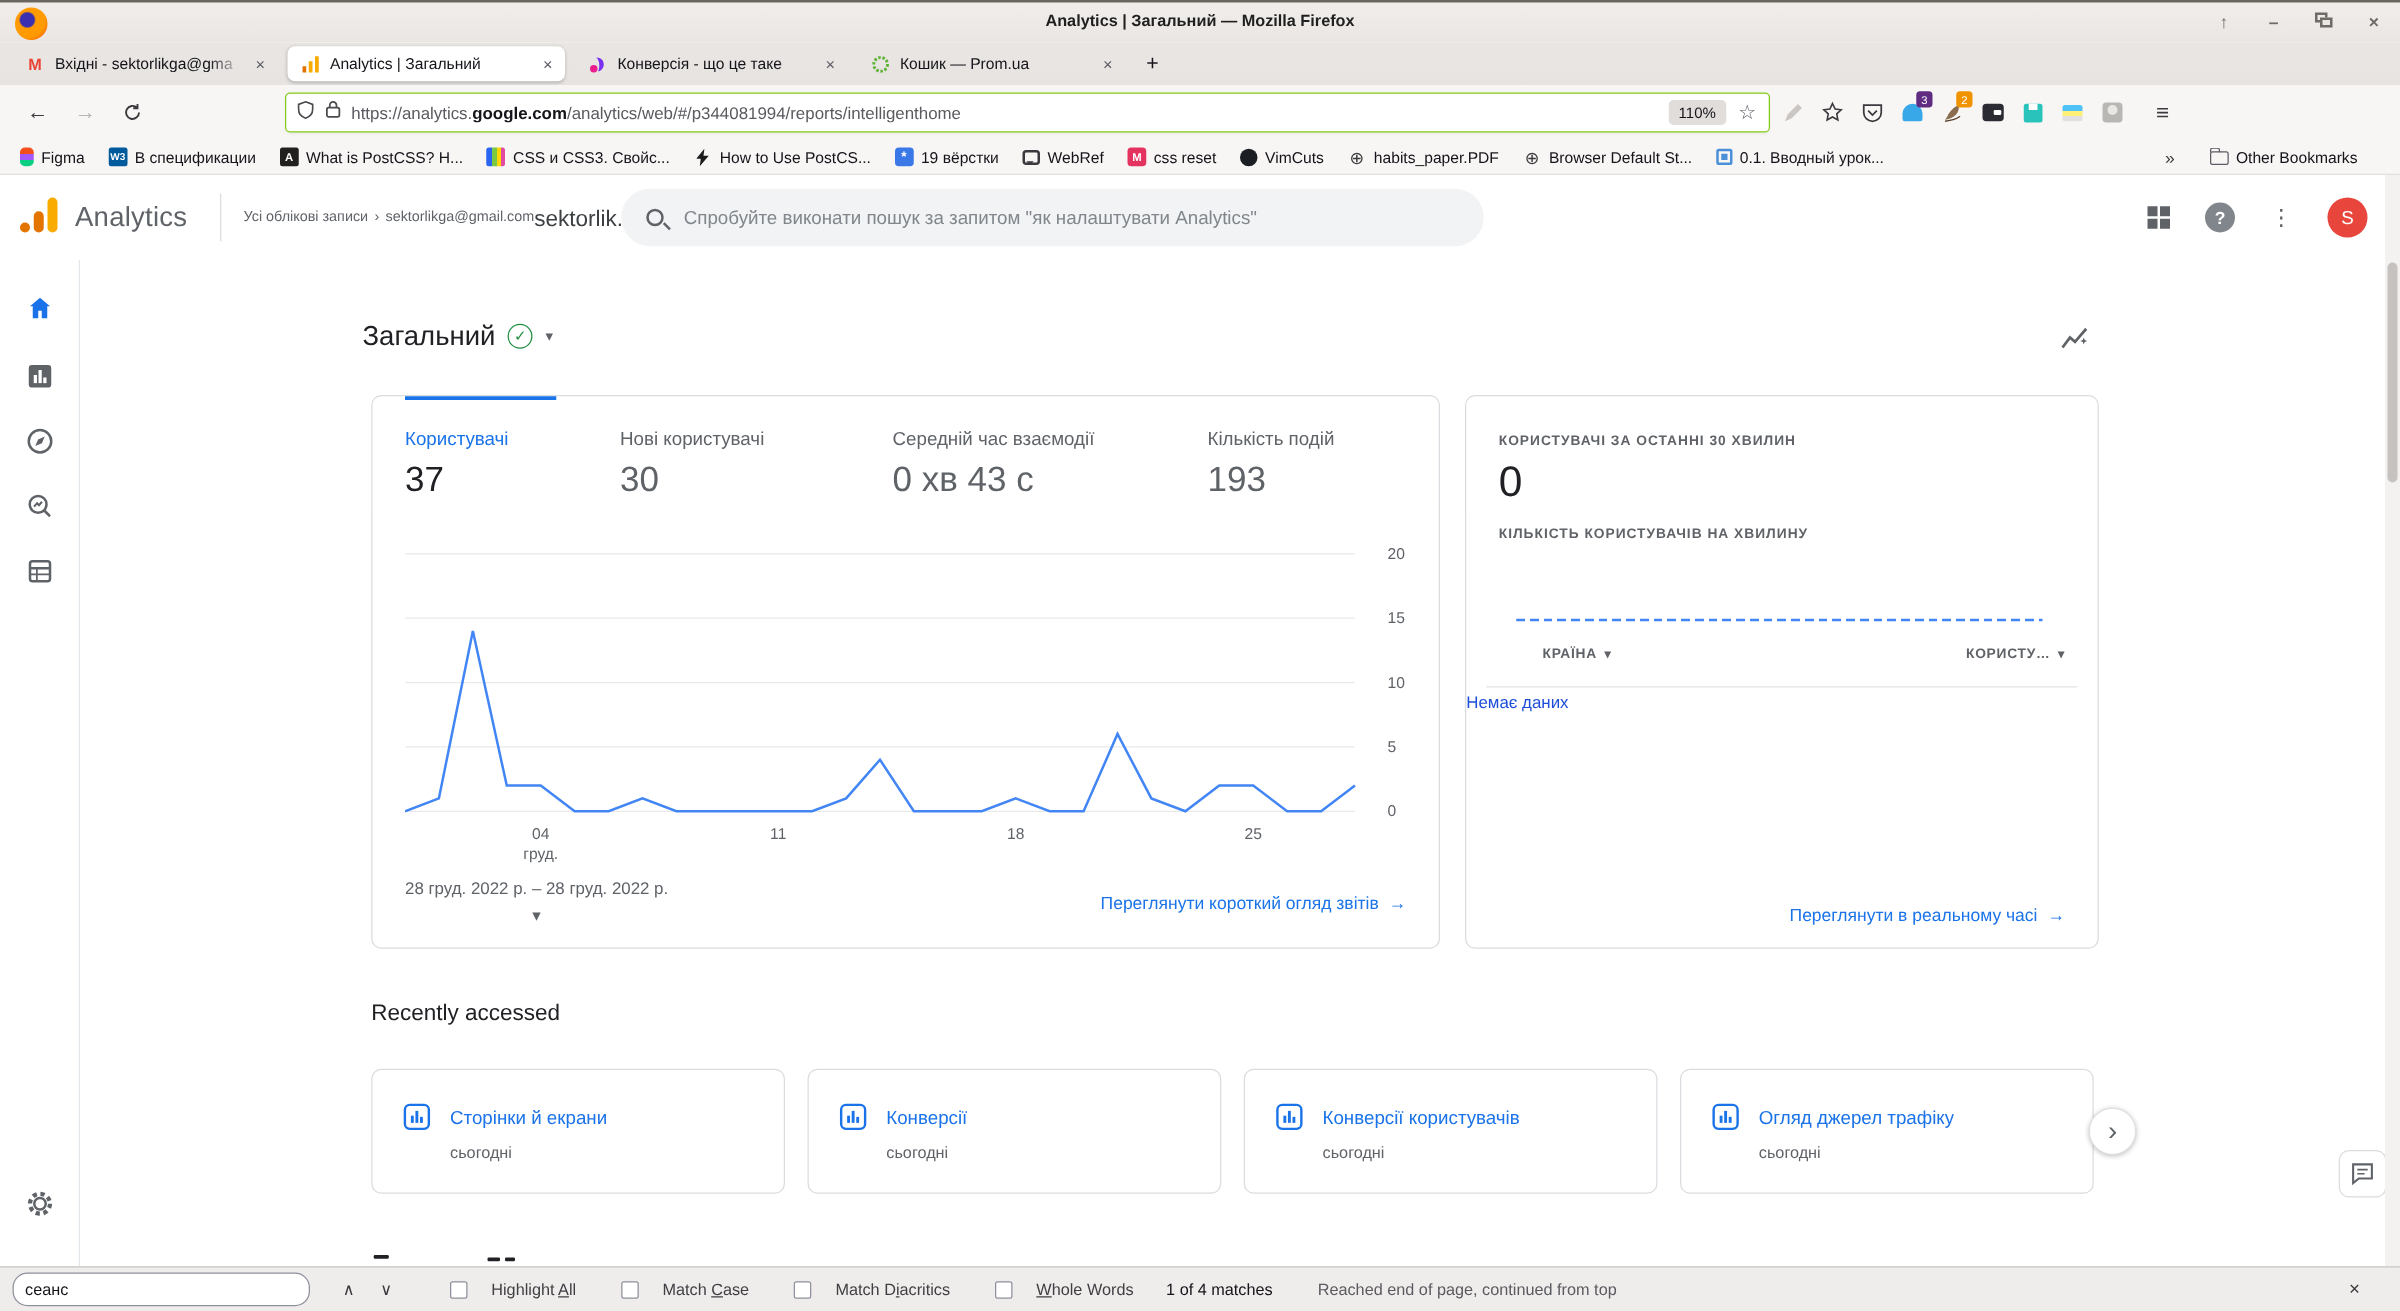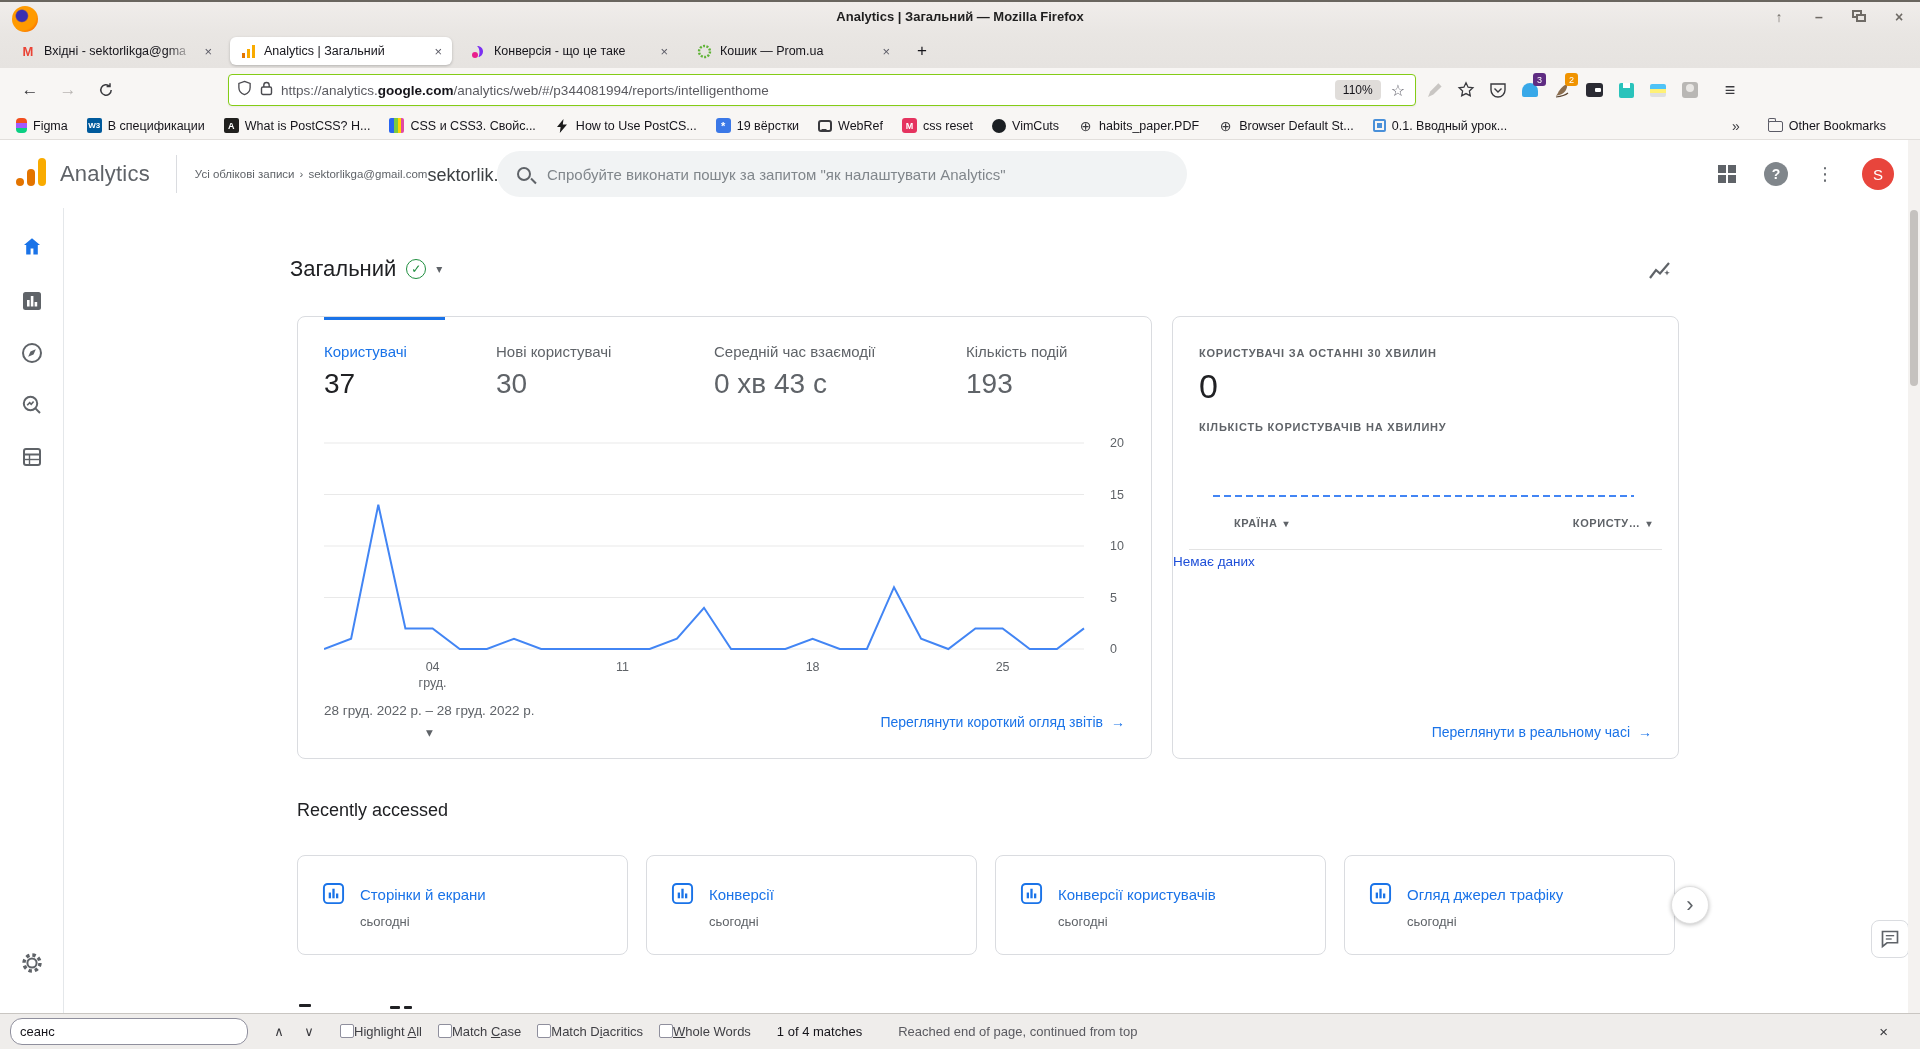--- a/index.html
+++ b/index.html
@@ -170,21 +170,21 @@
   
   .scrollbar { position:absolute; right:0; top:140px; width:12px; height:873px; background:#f4f2f0; }
   .thumb { position:absolute; left:2px; top:70px; width:8px; height:176px; background:#c5c2bf; border-radius:4px; }
 
   
   .findbar { position:absolute; left:0; top:1013px; width:1920px; height:36px; background:#efedeb;
     border-top:1px solid #c9c6c2; display:flex; align-items:center; padding:0 10px; font-size:13px; color:#15141a; }
   .find-input { width:238px; height:27px; border:1px solid #8f8f9d; border-radius:12px; padding:0 9px;
     font-size:13px; font-family:"Liberation Sans",sans-serif; color:#15141a; background:#fff; outline:none; }
   .find-nav { width:30px; height:26px; display:flex; align-items:center; justify-content:center; color:#3a3a3e; font-size:13px; }
-  .fb-opt { display:flex; align-items:flex-start; gap:0; margin-left:16px; color:#3f3f44; }
+  .fb-opt { display:flex; align-items:flex-end; gap:19px; margin-left:36px; color:#3f3f44; }
   .fb-check { width:14px; height:14px; border:1px solid #8f8f9d; border-radius:2px; background:#fff; }
   .u { text-decoration:underline; }
   .fb-matches { margin-left:26px; color:#15141a; }
   .fb-status { margin-left:36px; color:#5a5a60; }
   .fb-close { margin-left:auto; margin-right:22px; font-size:15px; color:#3a3a3e; }
 </style>
 </head>
 <body>
 
 <div class="screen">

